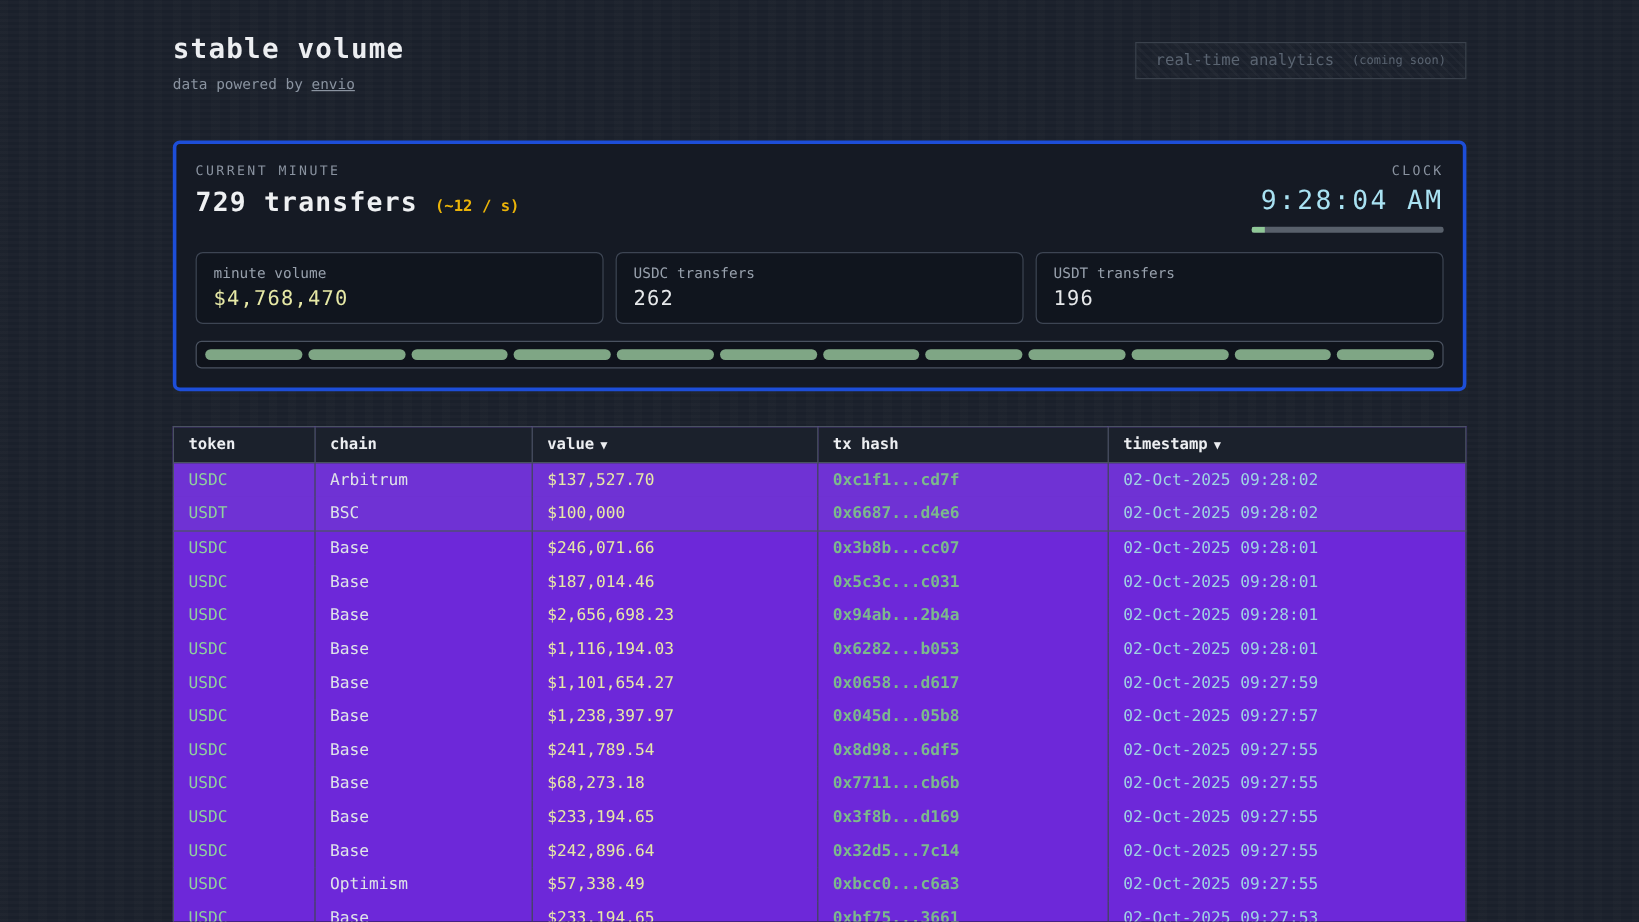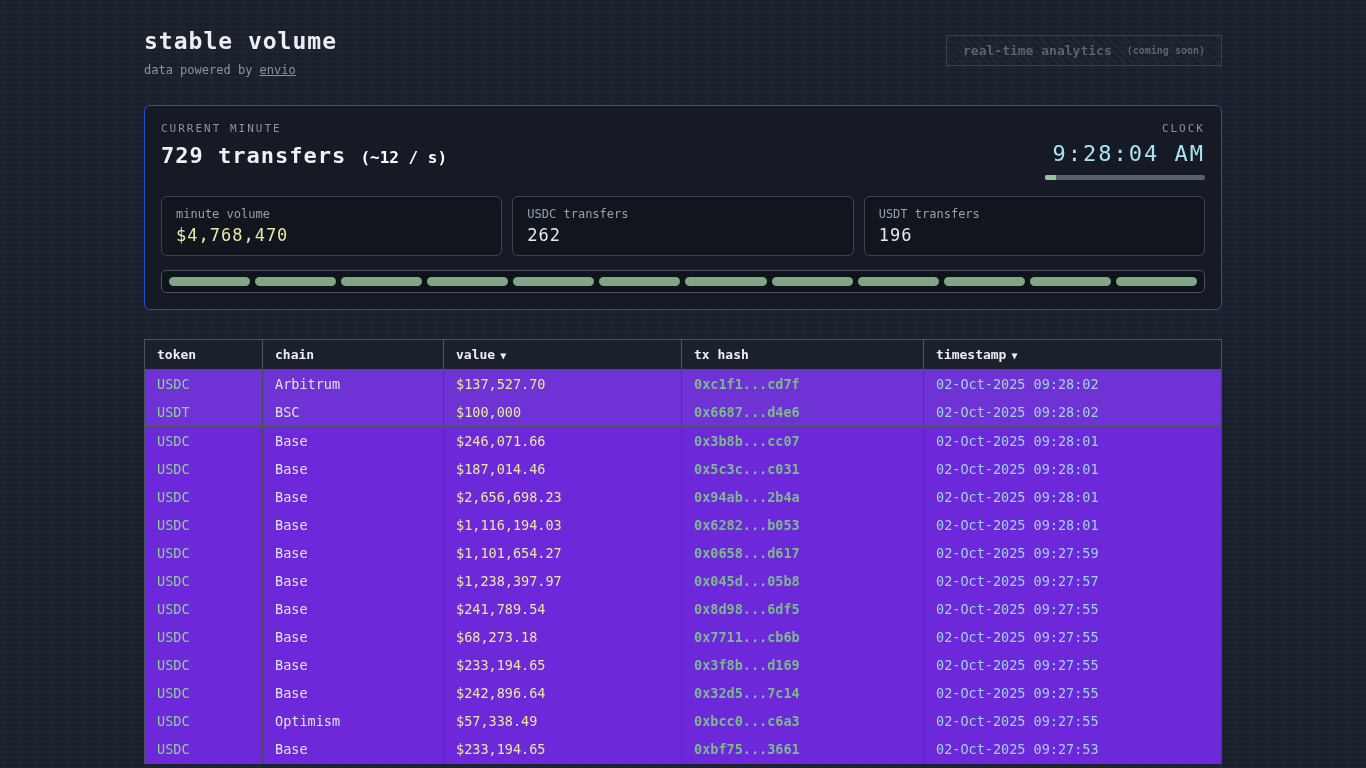--- a/index.html
+++ b/index.html
@@ -22,34 +22,33 @@
 
   .tabs { display:flex; gap:10px; margin-top:7px; }
   .tab {
     display:flex; align-items:center; gap:9px;
     padding:7px 16px; font-size:13px; cursor:pointer; white-space:nowrap;
   }
   .tab.active { border:1px solid #d3d8df; color:#eceef1; background:rgba(0,0,0,0.25); }
   .tab.disabled {
     border:1px solid #3a414c; color:#5a6471; cursor:default;
     background:repeating-linear-gradient(45deg, rgba(255,255,255,0.025) 0 2px, transparent 2px 6px);
-    font-weight:bold;
   }
   .tab-dot { width:8px; height:8px; border-radius:50%; background:#5f9e6e; }
   .tab .soon { font-size:10px; margin-left:6px; }
 
   
   .panel {
-    margin-top:28px; border:1px solid #1d4ed8; border-radius:6px;
+    margin-top:40px; border:3px solid #1d4ed8; border-radius:6px;
     background:#151a24; padding:16px;
   }
   .panel-top { display:flex; justify-content:space-between; align-items:flex-start; }
   .eyebrow { font-size:11px; letter-spacing:2px; color:#8a93a0; }
   .big-count { margin-top:8px; font-size:22px; font-weight:bold; color:#eef0f2; letter-spacing:1px; }
-  .big-count .rate { font-size:16px; font-weight:bold; color:#ffffff; letter-spacing:0; }
+  .big-count .rate { font-size:13px; font-weight:bold; color:#eab308; letter-spacing:0; }
   .clock-block { text-align:right; }
   .clock-time { margin-top:6px; font-size:22px; color:#a9e2f2; letter-spacing:2px; }
   .clock-bar { margin-top:9px; margin-left:auto; width:160px; height:5px; background:#58606b; border-radius:2px; overflow:hidden; }
   .clock-bar-fill { height:100%; background:#8fc897; }
 
   .stat-cards { display:flex; gap:10px; margin-top:16px; }
   .stat-card {
     flex:1; border:1px solid #3d4553; border-radius:6px;
     background:#10151e; padding:10px 14px;
   }

